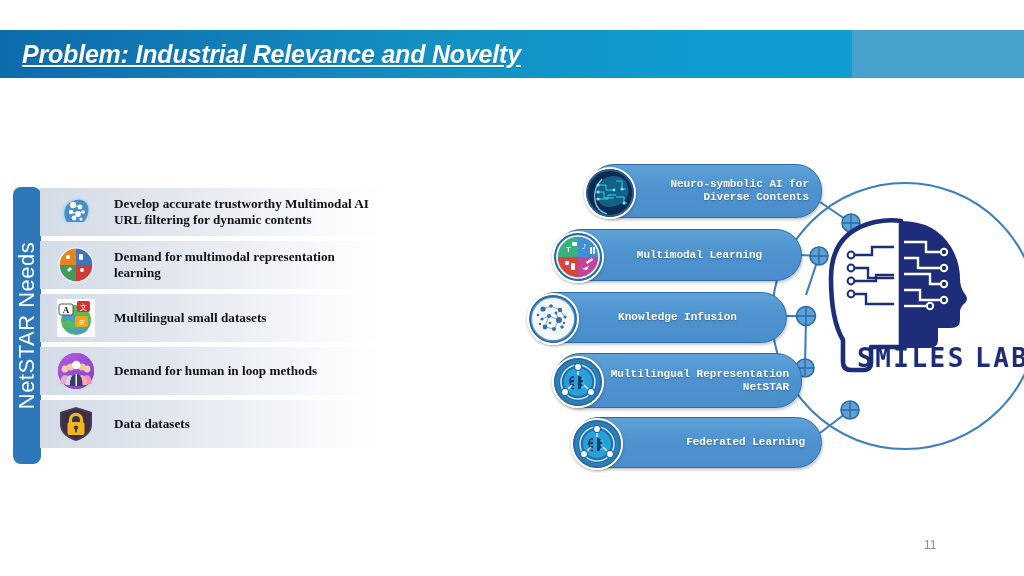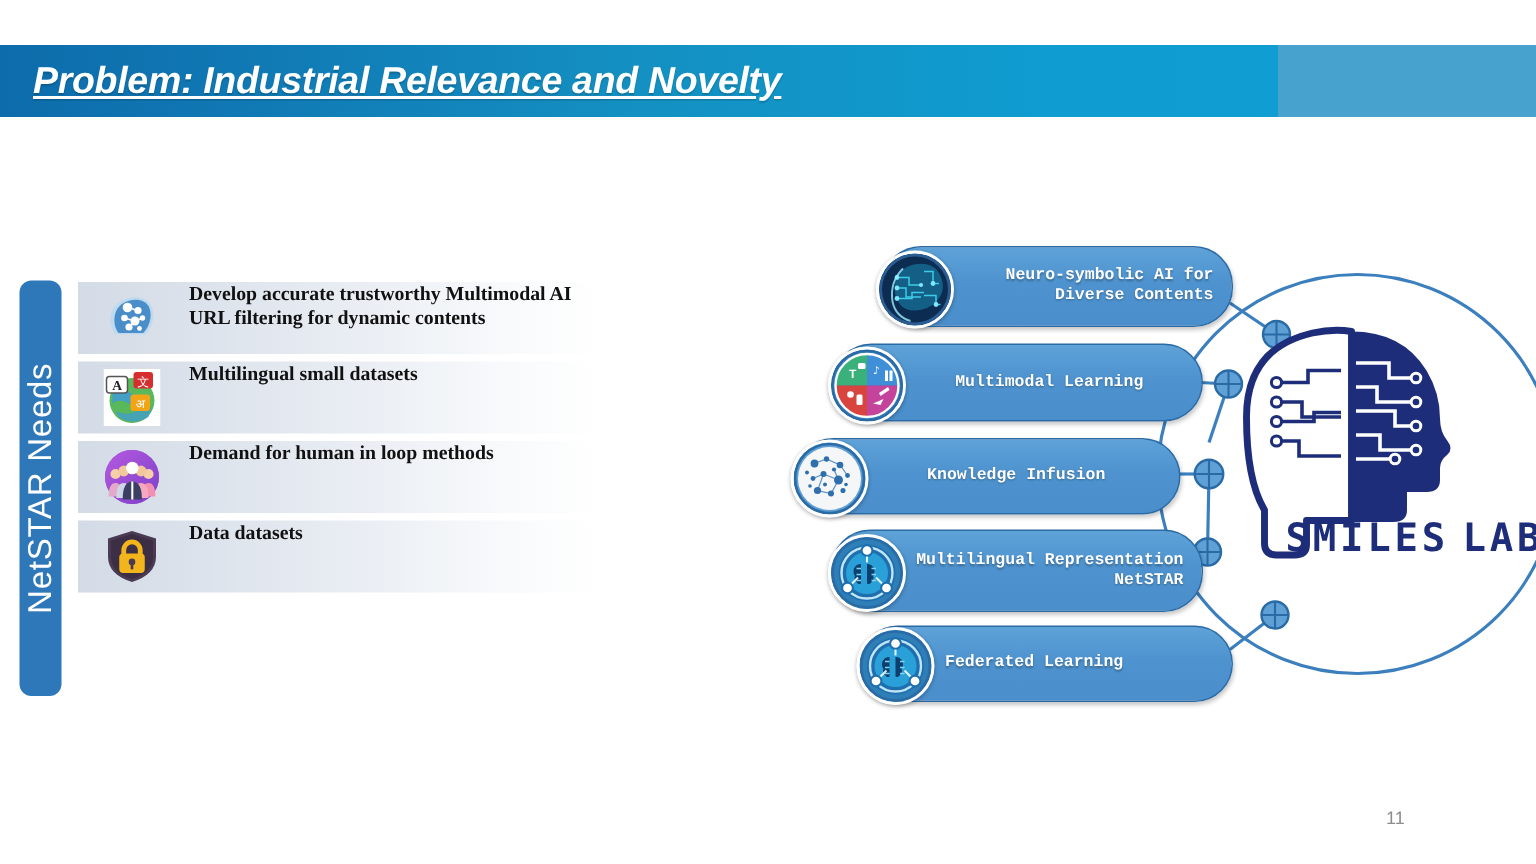--- a/index.html
+++ b/index.html
@@ -54,21 +54,21 @@
     white-space:nowrap;
   }
 
   
   .needs-list{position:absolute;left:40px;top:188px;width:348px;}
   .need-row{
     position:relative;
     width:348px;height:48px;
     margin-bottom:5px;
     background:linear-gradient(90deg,#d3dbe6 0%, #dde3ec 25%, #eaeef4 55%, #f7f9fb 80%, #ffffff 100%);
-    display:flex;margin-left:12px;
+    display:flex;align-items:center;
   }
   .need-row .need-icon{
     position:absolute;left:17px;top:50%;transform:translateY(-50%);
     width:38px;height:38px;flex:0 0 38px;
   }
   .need-row .need-text{
     margin-left:74px;
     padding-right:6px;
     font-family:"Liberation Serif", serif;
     font-weight:bold;
@@ -148,20 +148,40 @@
             <line x1="16" y1="12" x2="23" y2="14"></line>
               <line x1="14" y1="19" x2="21" y2="21"></line>
             <line x1="21" y1="21" x2="26" y2="19"></line>
               <line x1="17" y1="25" x2="21" y2="21"></line>
           </g>
         </svg>
       </span>
       <span class="need-text">Develop accurate trustworthy Multimodal AI URL filtering for dynamic contents</span>
     </div>
 
+    <div class="need-row">
+      <span class="need-icon">
+        <svg width="38" height="38" viewBox="0 0 38 38">
+          <g>
+            <path d="M19 19 L19 2 A17 17 0 0 0 2 19 Z" fill="#e8821e"></path>
+            <path d="M19 19 L19 2 A17 17 0 0 1 36 19 Z" fill="#3f75bd"></path>
+            <path d="M19 19 L36 19 A17 17 0 0 1 19 36 Z" fill="#cf3a3a"></path>
+            <path d="M19 19 L19 36 A17 17 0 0 1 2 19 Z" fill="#3f9a5c"></path>
+          </g>
+          <g fill="#ffffff" font-family="'Liberation Sans',sans-serif" font-size="5">
+            <circle cx="11" cy="11" r="2.2"></circle>
+            <rect x="22" y="8" width="4" height="6" rx="1"></rect>
+            <circle cx="25" cy="24" r="2"></circle>
+            <path d="M10 24 l3 -3 l2 2 l-3 3 z"></path>
+          </g>
+          <circle cx="19" cy="19" r="17" fill="none" stroke="#ffffff" stroke-width="1.2"></circle>
+        </svg>
+      </span>
+      <span class="need-text">Demand for multimodal representation learning</span>
+    </div>
 
     <div class="need-row">
       <span class="need-icon">
         <svg width="38" height="38" viewBox="0 0 38 38">
           <rect x="0" y="0" width="38" height="38" fill="#ffffff"></rect>
           <circle cx="19" cy="21" r="15" fill="#59b85a"></circle>
           <path d="M6 15 q6 -4 12 1 q5 5 12 1 l0 6 q-7 5 -13 0 q-6 -4 -11 0 z" fill="#3f9ad8" opacity=".85"></path>
           <path d="M8 28 q8 4 16 -1 q4 -3 8 -1 l-2 6 q-10 6 -20 0 z" fill="#3f9ad8" opacity=".7"></path>
           <g>
             <rect x="2" y="5" width="14" height="11" rx="2" fill="#ffffff" stroke="#555" stroke-width="1"></rect>
@@ -435,20 +455,20 @@
             <circle cx="24" cy="9" r="3.6"></circle>
               <circle cx="11" cy="34" r="3.6"></circle>
               <circle cx="37" cy="34" r="3.6"></circle>
           </g>
           <g stroke="#ffffff" stroke-width="1.4" fill="none" opacity=".85">
             <path d="M24 13 v4 M14 31 l4 -4 M34 31 l-4 -4"></path>
           </g>
           <circle cx="24" cy="24" r="23" fill="none" stroke="#2a6ba6" stroke-width="1.8"></circle>
         </svg>
       </span>
-      <span class="pill-label" style="padding-left:56px;text-align:left;">Federated Learning</span>
+      <span class="pill-label" style="padding-left:56px;padding-right:16px;text-align:right;">Federated Learning</span>
     </div>
 
   </div>
 
   <div class="page-num">11</div>
 
 </div>
 
 </body></html>

